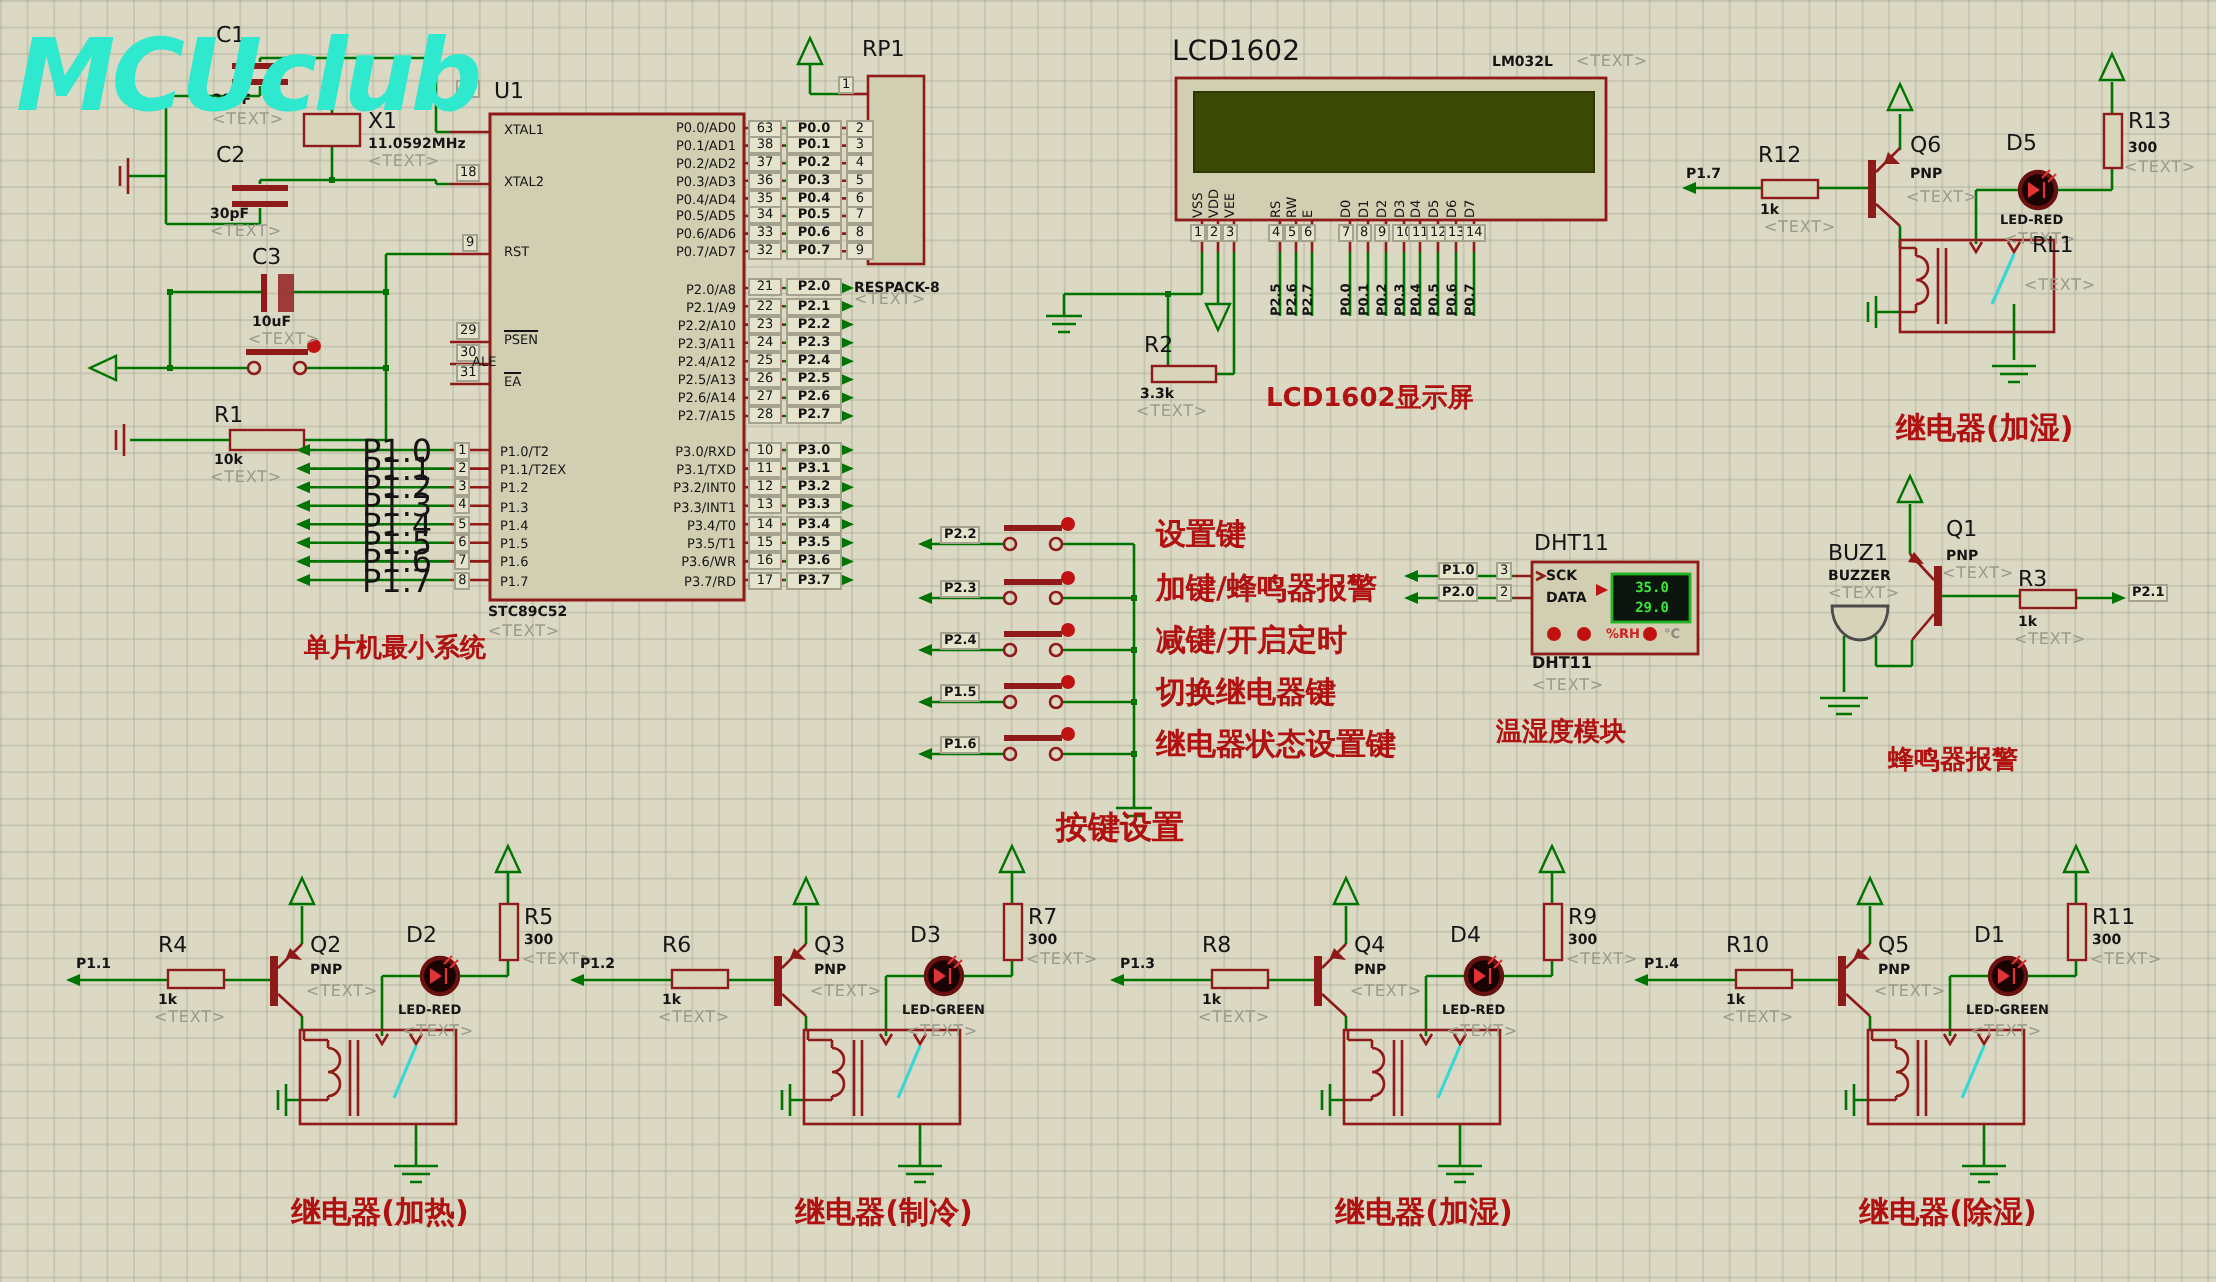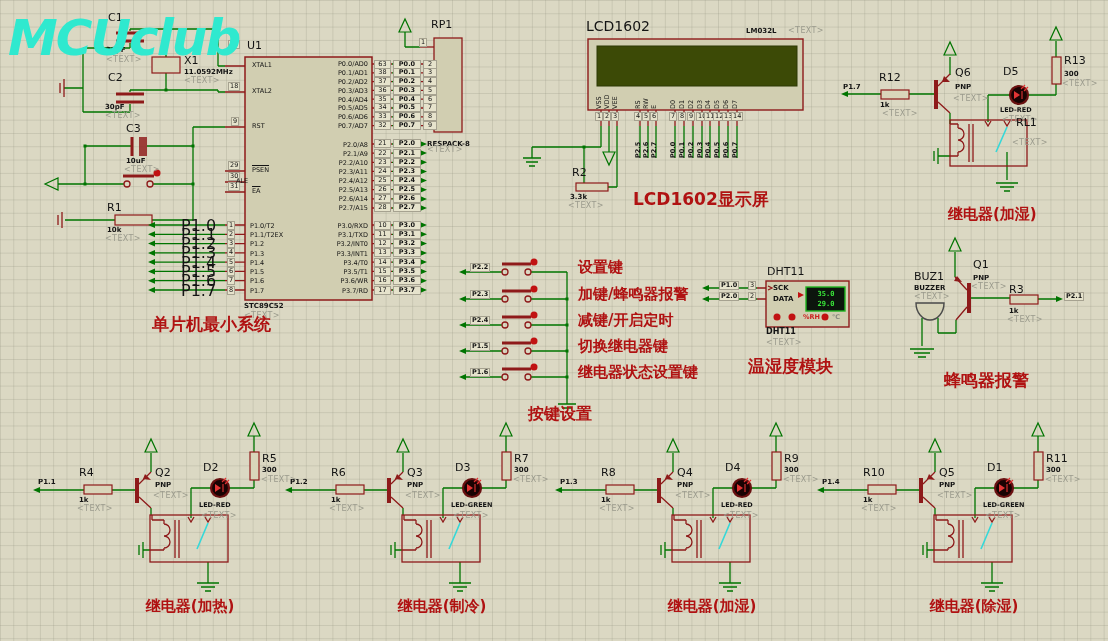--- a/index.html
+++ b/index.html
@@ -26,21 +26,21 @@
 
   .txt,.ref,.val,.ph,.netp,.netb,.num,.cap{position:absolute;white-space:nowrap;z-index:3}
   .ref{font-size:11px;line-height:11px}
   .ref-lg{font-size:14px;line-height:14px}
   .val{font-size:7px;font-weight:bold;line-height:8px}
   .ph{font-size:8px;line-height:8px;color:#9b9b8d;letter-spacing:.4px}
   .netp{font-size:7px;font-weight:bold;line-height:8px}
   .netb,.num{font-size:6.5px;font-weight:bold;line-height:7px;border:1px solid #a6a290;
      background:#e6e3cc;padding:0 1px}
   .num{font-weight:normal}
-  .cap{font-weight:bold;color:#b01212;font-size:17px;line-height:19px}
+  .cap{font-weight:bold;color:#b01212;font-size:13px;line-height:19px}
 
   .rows{position:absolute;z-index:3}
   .rows .r{display:flex;align-items:center;gap:2px}
   .rows-p0 .r{height:8.8px}
   .rows-p2 .r{height:9.14px}
   .rows-p3 .r,.rows-p1 .r{height:9.3px}
   .rows .n1{min-width:13px;text-align:center}
   .rows .nb{min-width:24px;text-align:center}
   .rows .n2{min-width:10px;text-align:center}
   .rows-p1 .nb{margin-right:9px}

